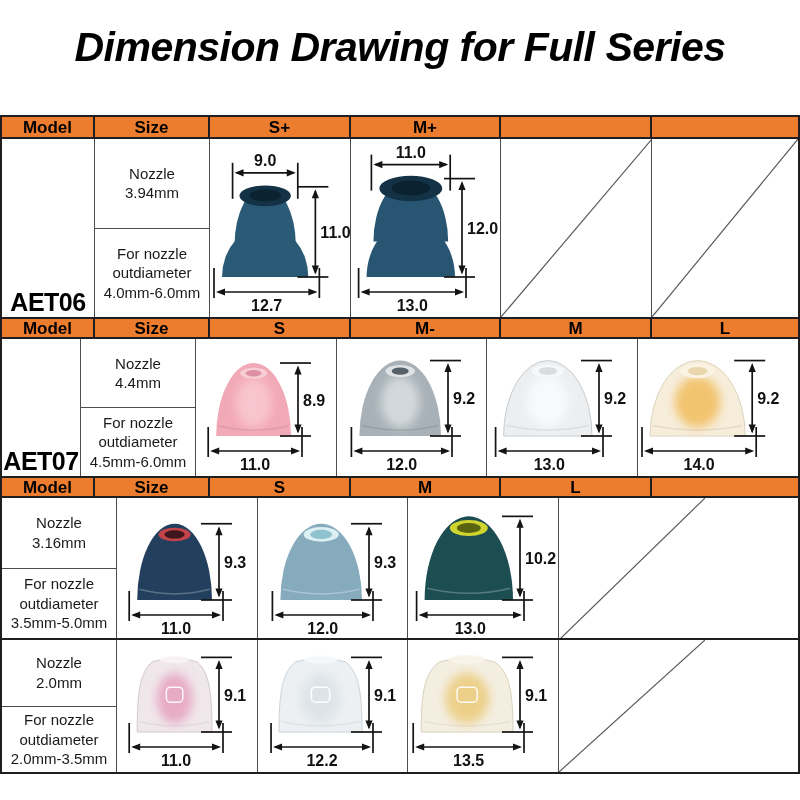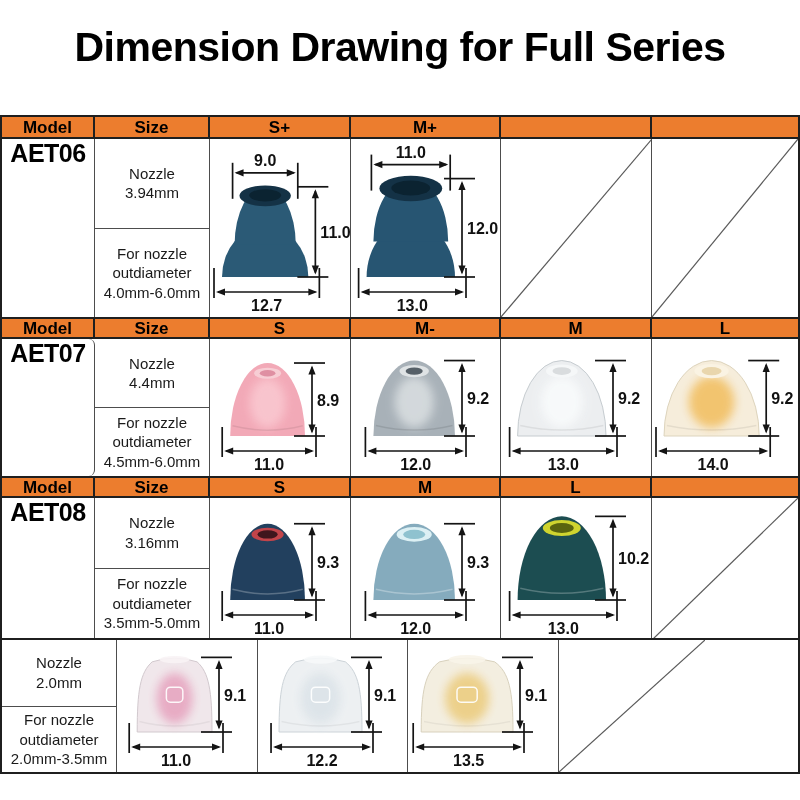--- a/index.html
+++ b/index.html
@@ -2,37 +2,37 @@
 <html style="--header-bg: #EC7D2E;"><head>
 <meta charset="utf-8">
 <style>
   html,body{margin:0;padding:0}
   body{
     width:800px;height:800px;background:#ffffff;overflow:hidden;
     font-family:"Liberation Sans",sans-serif;
   }
   .title{
     margin:24px 0 0;text-align:center;font-size:41px;font-weight:bold;
-    letter-spacing:-0.5px;color:#000;
+    letter-spacing:-0.5px;color:#000;font-style:italic;
   }
   .dimtable{margin:44px auto 8px;width:796px;border:2px solid #1f1f1f}
   .row{display:flex;box-sizing:border-box}
   .hrow{background:var(--header-bg,#EC7D2E);border-top:2px solid #1f1f1f;border-bottom:2px solid #1f1f1f;height:22px}
   .dimtable .hrow:first-child{border-top:none}
   .hcell{
     display:flex;align-items:center;justify-content:center;
     font-weight:bold;font-size:17px;line-height:1;color:#000;
     border-right:2px solid #1f1f1f;box-sizing:border-box;
   }
   .hcell:last-child{border-right:none}
   .prow.thick-bottom{border-bottom:2px solid #1f1f1f}
   .cell{box-sizing:border-box}
   .prow .cell{border-right:1px solid #4d4d4d}
   .prow .cell:last-child{border-right:none}
-  .model-cell{display:flex;align-items:flex-start;justify-content:center}
+  .model-cell{display:flex;align-items:flex-end;justify-content:center}
   .model-label{font-size:25px;font-weight:bold;color:#000;letter-spacing:-0.5px}
   .size-cell{display:flex;flex-direction:column}
   .size-sub{
     flex:1;display:flex;flex-direction:column;align-items:center;justify-content:center;
     font-size:15px;line-height:1.3;color:#1a1a1a;text-align:center;
   }
   .size-sub-top{border-bottom:1px solid #4d4d4d}
   .tip-cell{position:relative;overflow:hidden}
   .tip-cell svg{display:block}
   text.dimlabel{font-family:"Liberation Sans",sans-serif;font-size:16px;font-weight:bold;fill:#111}
@@ -134,21 +134,21 @@
     </div>
     <div class="row hrow">
       <div class="cell hcell" style="width: 93px;">Model</div>
       <div class="cell hcell" style="width: 115px;">Size</div>
       <div class="cell hcell" style="width: 141px;">S</div>
       <div class="cell hcell" style="width: 150px;">M-</div>
       <div class="cell hcell" style="width: 151px;">M</div>
       <div class="cell hcell" style="width: 146px;">L</div>
     </div>
     <div class="row prow" style="height: 137px;">
-      <div class="cell model-cell" style="width: 93px; border-radius: 6px;">
+      <div class="cell model-cell" style="width: 79px;">
         <div class="model-label">AET07</div>
       </div>
       <div class="cell size-cell" style="width: 115px;">
         <div class="size-sub size-sub-top">
           <div class="spec-line">Nozzle</div>
           <div class="spec-line">4.4mm</div>
         </div>
         <div class="size-sub">
           <div class="spec-line">For nozzle</div>
           <div class="spec-line">outdiameter</div>
@@ -270,23 +270,20 @@
     </div>
     <div class="row hrow">
       <div class="cell hcell" style="width: 93px;">Model</div>
       <div class="cell hcell" style="width: 115px;">Size</div>
       <div class="cell hcell" style="width: 141px;">S</div>
       <div class="cell hcell" style="width: 150px;">M</div>
       <div class="cell hcell" style="width: 151px;">L</div>
       <div class="cell hcell" style="width: 146px;"></div>
     </div>
     <div class="row prow thick-bottom" style="height: 142px;">
-      <div class="cell model-cell" style="width: 93px;">
-        <div class="model-label">AET08</div>
-      </div>
       <div class="cell size-cell" style="width: 115px;">
         <div class="size-sub size-sub-top">
           <div class="spec-line">Nozzle</div>
           <div class="spec-line">3.16mm</div>
         </div>
         <div class="size-sub">
           <div class="spec-line">For nozzle</div>
           <div class="spec-line">outdiameter</div>
           <div class="spec-line">3.5mm-5.0mm</div>
         </div>

